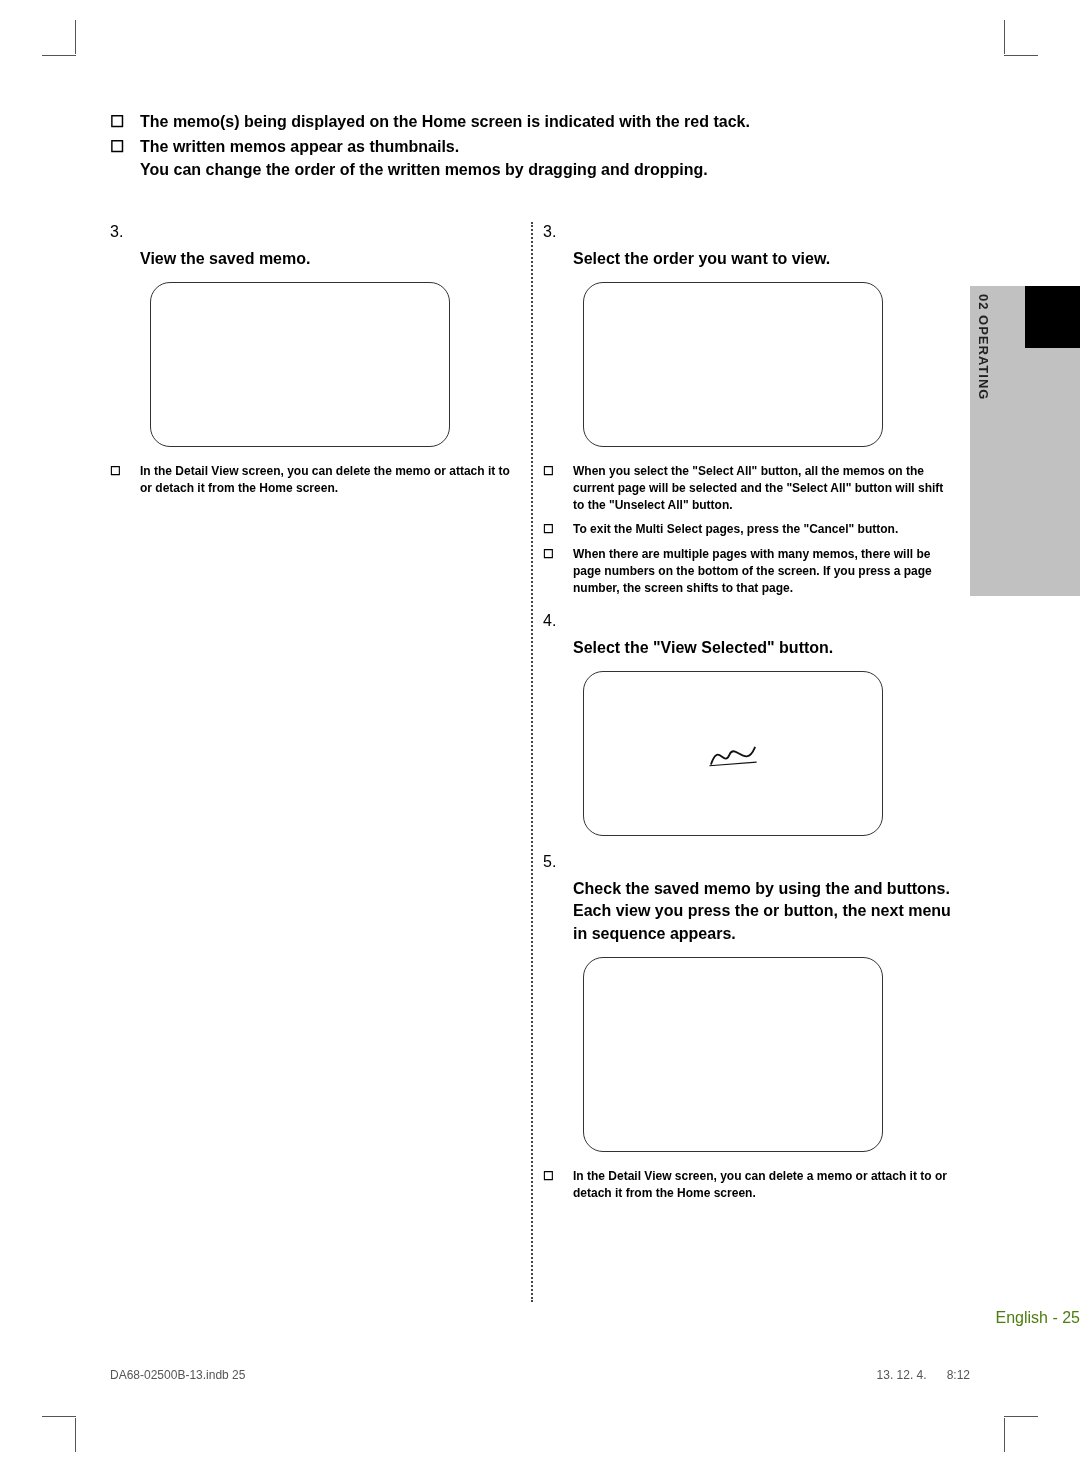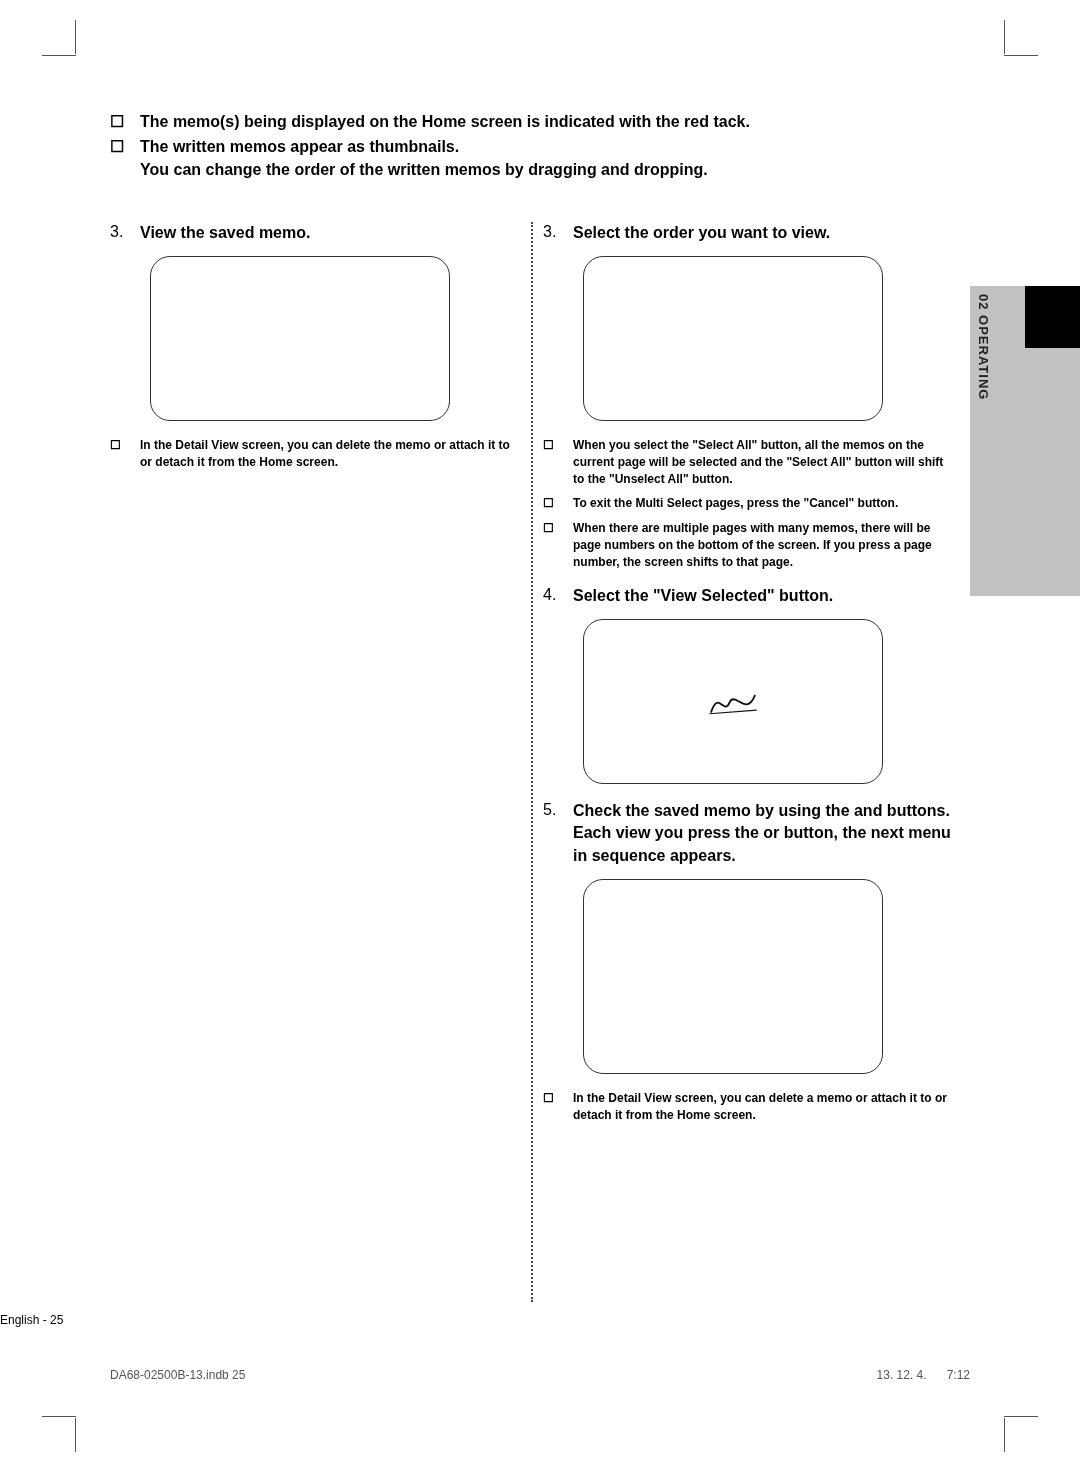--- a/index.html
+++ b/index.html
@@ -16,33 +16,33 @@
   .cm-bot-right-h { bottom: 55px; right: 42px; width: 34px; height: 1px; }
   .content { position: absolute; top: 110px; left: 110px; width: 842px; }
   .tips { font-weight: bold; font-size: 16px; line-height: 1.45; margin-bottom: 40px; }
   .tips li { list-style: none; position: relative; padding-left: 30px; margin-bottom: 2px; }
   .tips li::before { content: attr(data-marker); position: absolute; left: 0; top: 0; }
   .columns { display: flex; gap: 0; position: relative; }
   .col { width: 50%; }
   .col-divider { position: absolute; left: 50%; top: 0; bottom: 0; border-left: 2px dotted #444; }
   .step { display: flex; margin-bottom: 10px; }
   .step-num { width: 30px; flex-shrink: 0; font-size: 16px; padding-top: 1px; }
-  .step-body { flex: 1; }
+  .step-body { flex: 1; margin-top: 26px; }
   .step-title { font-weight: bold; font-size: 16px; line-height: 1.4; }
   .figure { border: 1px solid #333; border-radius: 20px; width: 300px; height: 165px; margin: 12px 0 16px 40px; display:flex; align-items:center; justify-content:center; }
   .figure-tall { height: 195px; }
   .figure svg { width: 56px; height: 40px; }
   .notes { font-size: 12px; font-weight: bold; line-height: 1.4; }
   .notes li { list-style: none; position: relative; padding-left: 30px; margin-bottom: 8px; }
   .notes li::before { content: attr(data-marker); position: absolute; left: 0; top: 0; }
   .section-tab { position: absolute; right: 0; top: 286px; width: 110px; }
   .tab-label-box { height: 310px; position: relative; background: #c1c1c1; }
   .tab-black { position: absolute; top: 0; right: 0; width: 55px; height: 62px; background: #000; }
   .tab-label { position: absolute; top: 8px; left: 6px; font-size: 13px; font-weight: bold; color: #222; writing-mode: vertical-rl; letter-spacing: 1px; white-space: nowrap; }
-  .page-footer { position: absolute; bottom: 145px; left: 0; width: 100%; text-align: left; color: #000000; font-size: 12px; }
+  .page-footer { position: absolute; bottom: 145px; left: 0; width: 100%; text-align: right; color: #4d7c0f; font-size: 16px; }
   .print-footer { position: absolute; bottom: 90px; left: 110px; right: 110px; display: flex; justify-content: space-between; font-size: 12px; color: #555; gap: 28px; }
   .right-col { padding-left: 12px; }
 </style>
 </head>
 <body>
 
 <div class="page">
   <div class="crop-mark cm-top-left-v"></div>
   <div class="crop-mark cm-top-left-h"></div>
   <div class="crop-mark cm-top-right-v"></div>
@@ -120,15 +120,15 @@
         <ul class="notes">
           <li data-marker="☐">In the Detail View screen, you can delete a memo or attach it to or detach it from the Home screen.</li>
         </ul>
       </div>
     </div>
   </div>
 
   <div class="page-footer">English - 25</div>
   <div class="print-footer">
     <span>DA68-02500B-13.indb   25</span>
-    <span>13. 12. 4.      7:12</span>
+    <span>13. 12. 4.      8:12</span>
   </div>
 </div>
 
 </body></html>

